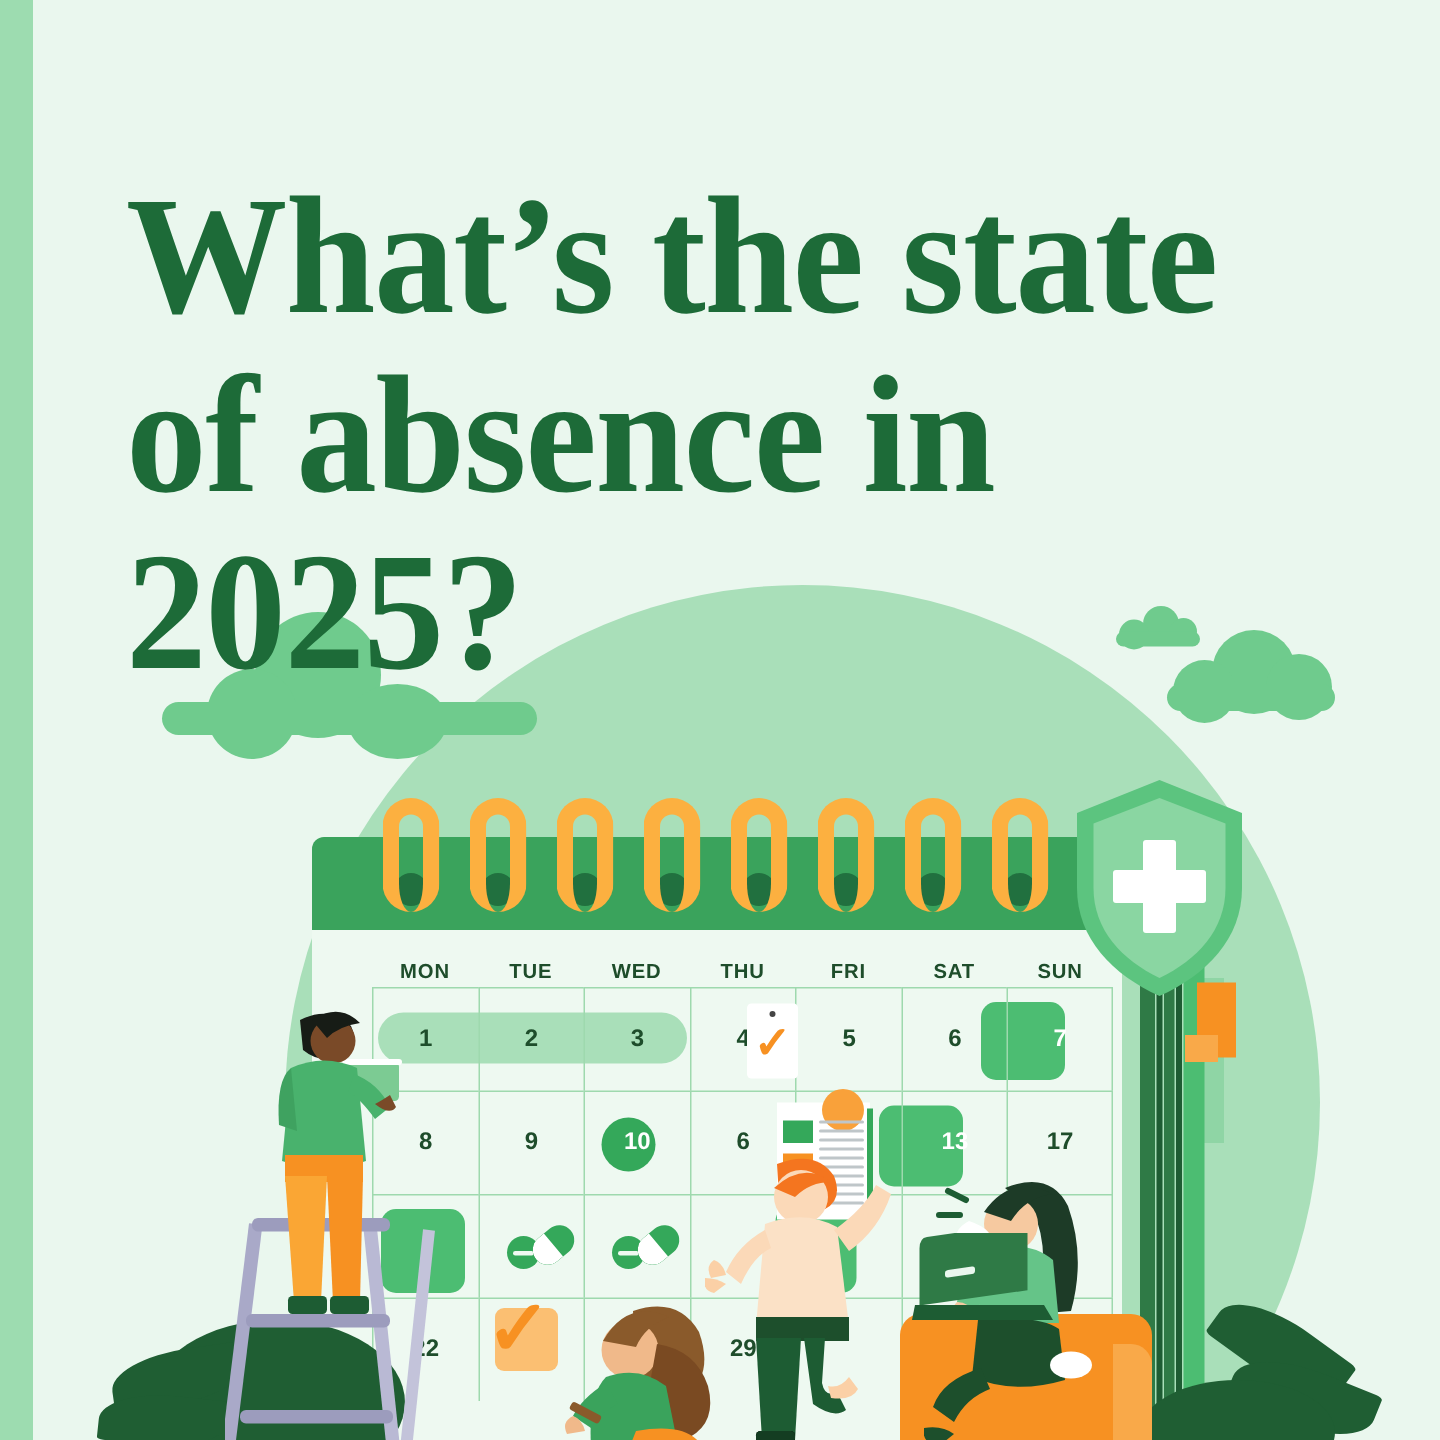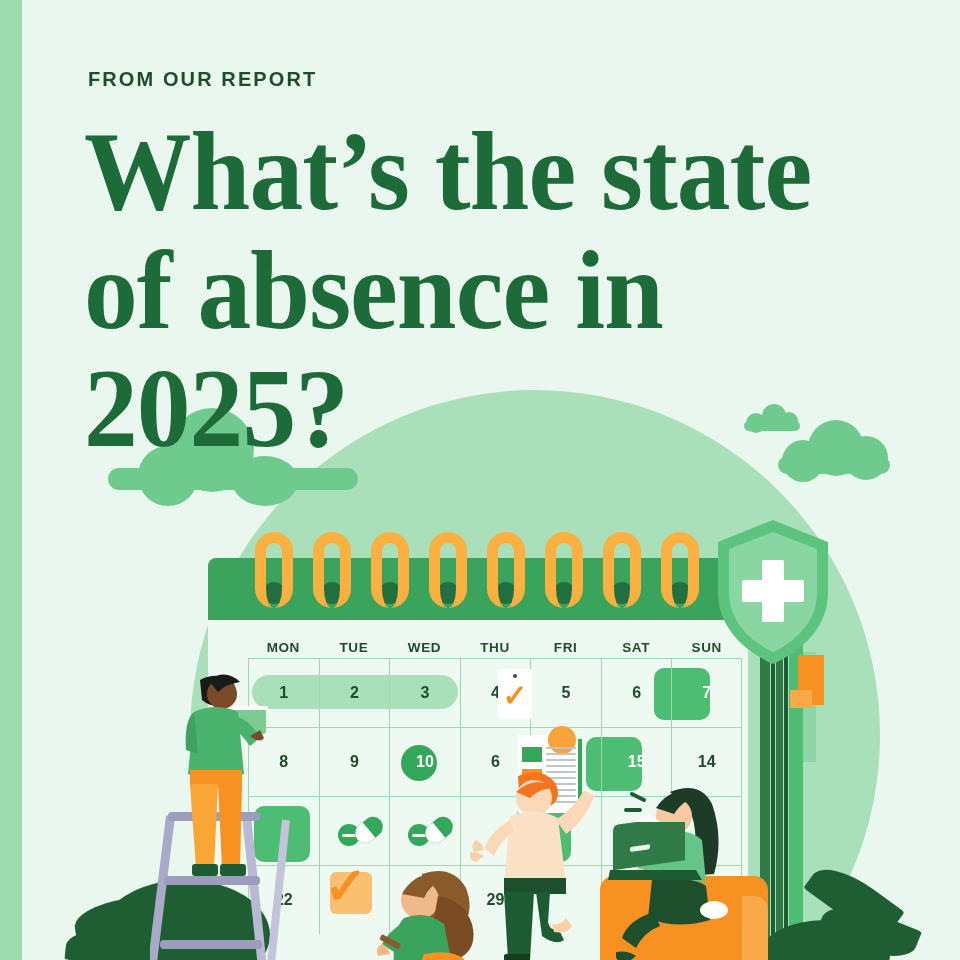--- a/index.html
+++ b/index.html
@@ -365,24 +365,24 @@
     <div class="cell">
         <span class="num white-num">10</span>
       </div>
     <div class="cell">
         <span class="num">6</span>
       </div>
     <div class="cell">
         <span class="num"></span>
       </div>
     <div class="cell">
-        <span class="num white-num">15</span>
-      </div>
-    <div class="cell">
-        <span class="num">14</span>
+        <span class="num white-num">13</span>
+      </div>
+    <div class="cell">
+        <span class="num">17</span>
       </div>
 
     <div class="cell">
         <span class="num"></span>
       </div>
     <div class="cell">
         <span class="num"></span>
       </div>
     <div class="cell">
         <span class="num"></span>
@@ -547,16 +547,15 @@
     <ellipse cx="98" cy="126" rx="14" ry="9" fill="#ffffff"></ellipse>
   </svg>
 
   <svg class="char" style="left:608px; top:822px; width:96px; height:62px;" viewBox="0 0 96 62">
     <path d="M10 4 h62 q5 0 5 5 v40 h-72 v-38 q0 -7 5 -7z" fill="#2f7a46" transform="skewY(-8)"></path>
     <rect x="22" y="28" width="20" height="5" rx="2" fill="#eaf7ee" transform="skewY(-8)"></rect>
     <path d="M2 48 h86 l6 10 h-94 z" fill="#1d5c33"></path>
   </svg>
 
   <div class="accent-bar"></div>
-  <div class="eyebrow">FROM OUR REPORT</div>
   <div class="headline">What’s the state of absence in 2025?</div>
 
 </div>
 
 </body></html>

